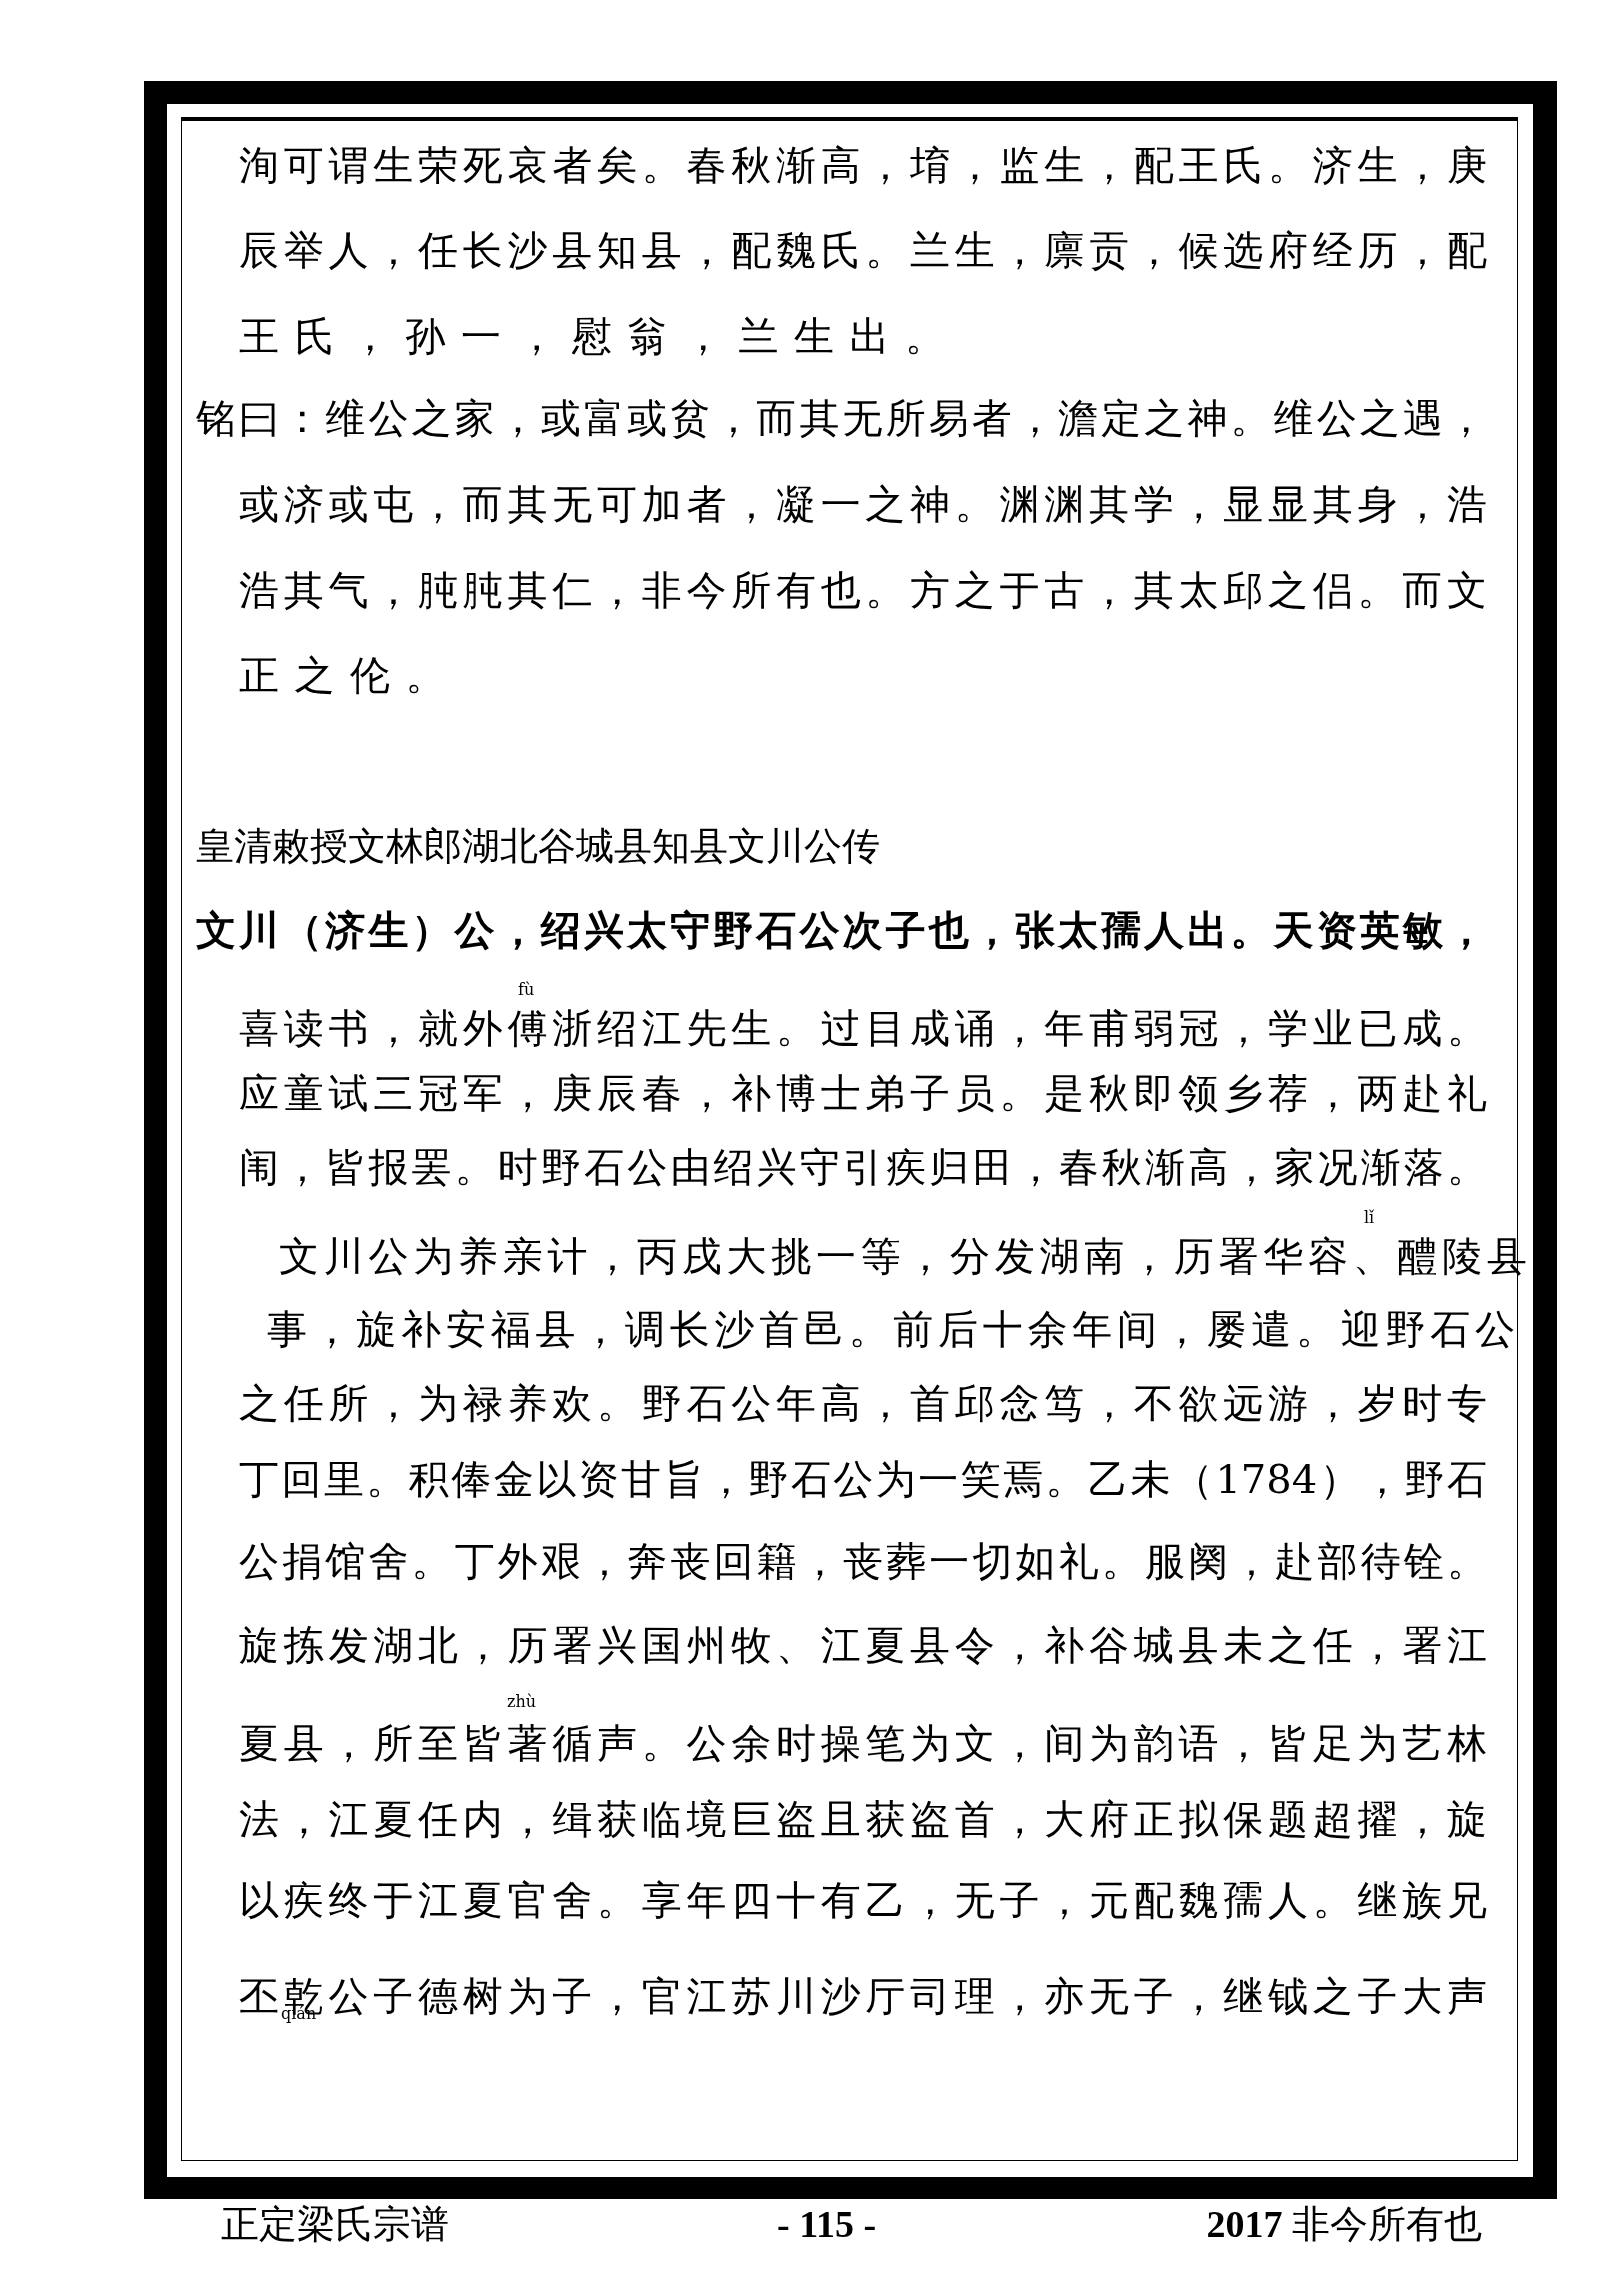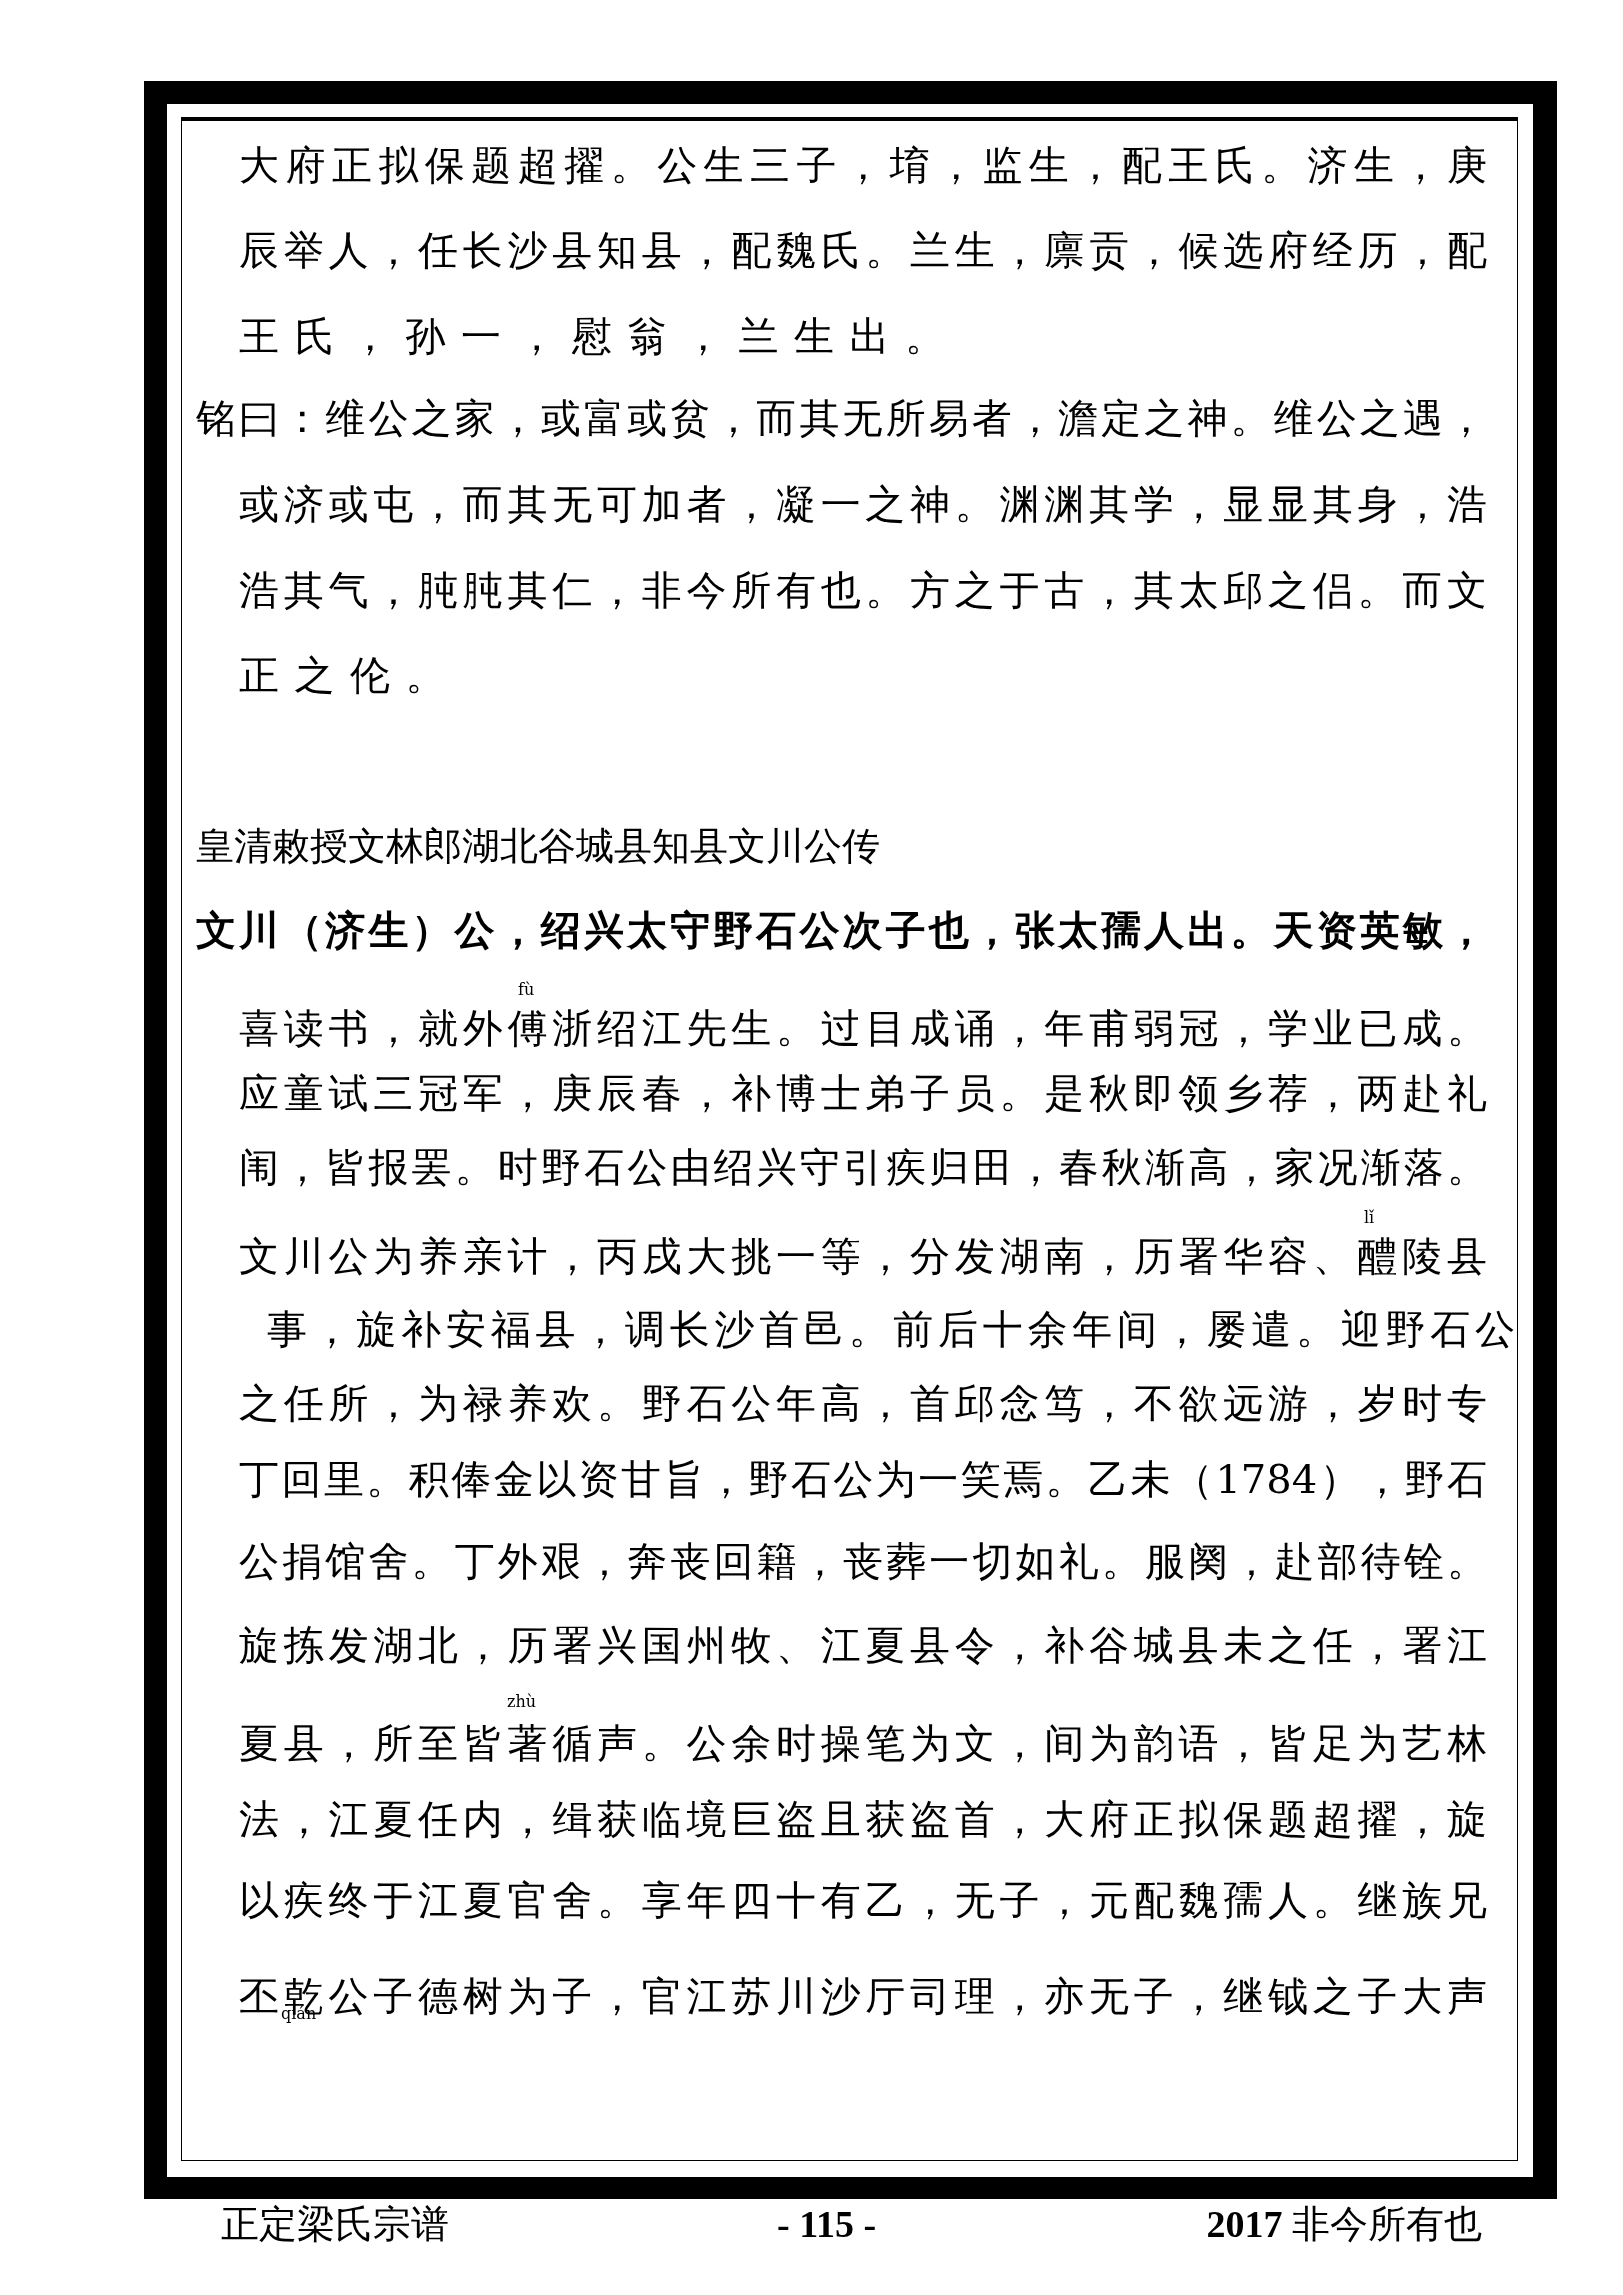--- a/index.html
+++ b/index.html
@@ -27,33 +27,33 @@
   .footer .bold { font-weight: bold; }
 </style>
 </head>
 <body>
 
 <div class="outer-frame"></div>
 <div class="white-gap"></div>
 <div class="inner-border"></div>
 
 <div id="text-layer">
-    <div class="line cont" style="top: 142px;">大府正拟保题超擢。公生三子，堉，监生，配王氏。济生，庚</div>
+    <div class="line cont" style="top: 142px;">洵可谓生荣死哀者矣。春秋渐高，堉，监生，配王氏。济生，庚</div>
     <div class="line cont" style="top: 227px;">辰举人，任长沙县知县，配魏氏。兰生，廪贡，候选府经历，配</div>
     <div class="line cont left" style="top: 313px;">王氏，孙一，慰翁，兰生出。</div>
     <div class="line hang" style="top: 395px;">铭曰：维公之家，或富或贫，而其无所易者，澹定之神。维公之遇，</div>
     <div class="line cont" style="top: 481px;">或济或屯，而其无可加者，凝一之神。渊渊其学，显显其身，浩</div>
     <div class="line cont" style="top: 567px;">浩其气，肫肫其仁，非今所有也。方之于古，其太邱之侣。而文</div>
     <div class="line cont left" style="top: 652px;">正之伦。</div>
     <div class="line title" style="top: 823px;">皇清敕授文林郎湖北谷城县知县文川公传</div>
     <div class="line hang" style="top: 907px; font-weight: bold;">文川（济生）公，绍兴太守野石公次子也，张太孺人出。天资英敏，</div>
     <div class="line cont" style="top: 1005px;">喜读书，就外傅浙绍江先生。过目成诵，年甫弱冠，学业已成。</div>
     <div class="line cont" style="top: 1070px;">应童试三冠军，庚辰春，补博士弟子员。是秋即领乡荐，两赴礼</div>
     <div class="line cont" style="top: 1144px;">闱，皆报罢。时野石公由绍兴守引疾归田，春秋渐高，家况渐落。</div>
-    <div class="line cont" style="top: 1233px;">文川公为养亲计，丙戌大挑一等，分发湖南，历署华容、醴陵县</div>
+    <div class="line cont" style="top: 1233px; margin-left: 40px;">文川公为养亲计，丙戌大挑一等，分发湖南，历署华容、醴陵县</div>
     <div class="line cont" style="top: 1306px; margin-left: 28px;">事，旋补安福县，调长沙首邑。前后十余年间，屡遣。迎野石公</div>
     <div class="line cont" style="top: 1380px;">之任所，为禄养欢。野石公年高，首邱念笃，不欲远游，岁时专</div>
     <div class="line cont" style="top: 1456px;">丁回里。积俸金以资甘旨，野石公为一笑焉。乙未（1784），野石</div>
     <div class="line cont" style="top: 1538px;">公捐馆舍。丁外艰，奔丧回籍，丧葬一切如礼。服阕，赴部待铨。</div>
     <div class="line cont" style="top: 1622px;">旋拣发湖北，历署兴国州牧、江夏县令，补谷城县未之任，署江</div>
     <div class="line cont" style="top: 1720px;">夏县，所至皆著循声。公余时操笔为文，间为韵语，皆足为艺林</div>
     <div class="line cont" style="top: 1796px;">法，江夏任内，缉获临境巨盗且获盗首，大府正拟保题超擢，旋</div>
     <div class="line cont" style="top: 1877px;">以疾终于江夏官舍。享年四十有乙，无子，元配魏孺人。继族兄</div>
     <div class="line cont" style="top: 1973px;">丕乾公子德树为子，官江苏川沙厅司理，亦无子，继钺之子大声</div>
     <div class="ruby" style="left: 518px; top: 978px;">fù</div>

